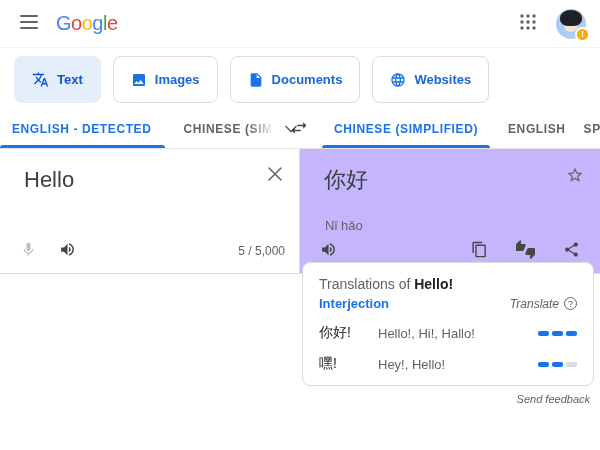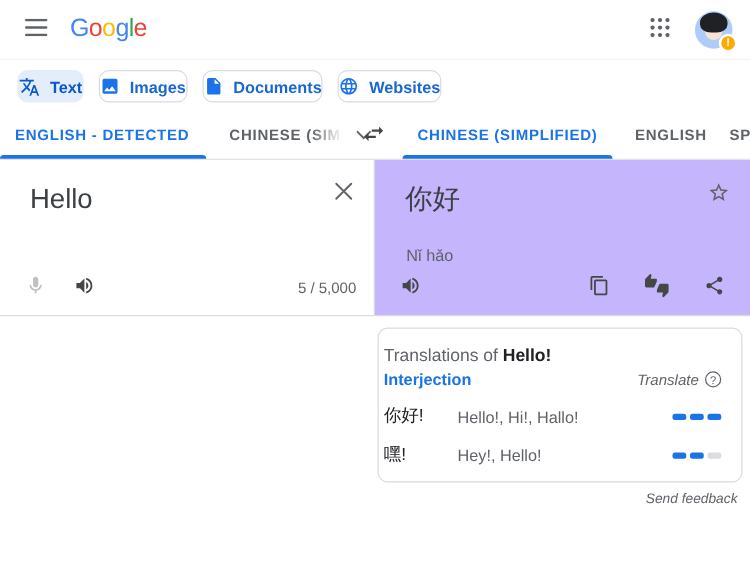--- a/index.html
+++ b/index.html
@@ -16,21 +16,21 @@
   .header-spacer { flex:1; }
   .avatar-wrap { position:relative; width:30px; height:30px; margin-left:16px; cursor:pointer; }
   .avatar { width:30px; height:30px; border-radius:50%; background:#aecbfa; overflow:hidden; position:relative; }
   .avatar .hair { position:absolute; top:1px; left:4px; width:22px; height:16px; background:#202124; border-radius:50% 50% 40% 40%; }
   .avatar .face { position:absolute; top:9px; left:8px; width:14px; height:14px; background:#f8e3d4; border-radius:50%; }
   .avatar .fringe { position:absolute; top:6px; left:6px; width:18px; height:7px; background:#202124; border-radius:0 0 60% 60%; }
   .badge { position:absolute; right:-4px; bottom:-3px; width:15px; height:15px; border-radius:50%; background:#f9ab00; border:2px solid #fff; color:#fff; font-size:9px; font-weight:700; display:flex; align-items:center; justify-content:center; }
 
   
   .mode-tabs { display:flex; gap:12px; padding:8px 0 6px 14px; align-items:center; }
-  .mode { display:inline-flex; align-items:center; gap:8px; height:26px; padding:0 0; border-radius:8px; border:1px solid #dadce0; background:#fff; color:#1967d2; font-size:13px; font-weight:700; font-family:inherit; cursor:pointer;justify-content:center; }
+  .mode { display:inline-flex; align-items:center; gap:8px; height:47px; padding:0 17px; border-radius:8px; border:1px solid #dadce0; background:#fff; color:#1967d2; font-size:13px; font-weight:700; font-family:inherit; cursor:pointer;justify-content:center; }
   .mode.active { background:#e4eefb; border-color:#e4eefb; color:#0b57d0; }
   .mode svg { display:block; }
 
   
   .lang-bar { position:relative; display:flex; height:40px; border-bottom:1px solid #e3e3e3; }
   .lang-left, .lang-right { display:flex; align-items:stretch; width:300px; }
   .lang-right { padding-left:22px; }
   .lang-tab { position:relative; display:flex; align-items:center; font-size:12px; font-weight:700; letter-spacing:0.6px; color:#5f6368; cursor:pointer; white-space:nowrap; }
   .lang-tab.selected { color:#1a73e8; }
   .lang-tab.selected::after { content:""; position:absolute; left:0; right:0; bottom:0; height:3px; background:#1a73e8; border-radius:3px 3px 0 0; }
@@ -55,21 +55,21 @@
   .star-btn { position:absolute; top:13px; right:12px; background:none; border:none; cursor:pointer; padding:4px; }
   .translit { position:absolute; left:25px; top:69px; font-size:13px; color:#5f6368; }
   .panel-toolbar { position:absolute; left:0; right:0; bottom:0; height:44px; display:flex; align-items:center; padding:0 14px; }
   .tool-btn { background:none; border:none; cursor:pointer; padding:6px; display:flex; align-items:center; justify-content:center; border-radius:50%; }
   .tool-btn + .tool-btn { margin-left:10px; }
   .tb-spacer { flex:1; }
   .char-count { font-size:12px; color:#5f6368; }
   .target .panel-toolbar .tool-btn + .tool-btn { margin-left:16px; }
 
   
-  .trans-card { position:absolute; left:302px; top:262px; width:292px; background:#fff; border:1px solid #dadce0; border-radius:8px; padding:13px 16px 12px 4px; }
+  .trans-card { position:absolute; left:302px; top:262px; width:292px; background:#fff; border:1px solid #dadce0; border-radius:8px; padding:13px 16px 12px 16px; }
   .card-title { font-size:14px; color:#5f6368; }
   .card-title b { color:#202124; font-weight:700; }
   .defs-row { display:flex; align-items:center; margin-top:4px; }
   .pos { font-size:13px; font-weight:700; color:#1a73e8; cursor:pointer; }
   .freq { margin-left:auto; display:flex; align-items:center; gap:5px; font-size:12px; font-style:italic; color:#5f6368; }
   .help-circle { width:13px; height:13px; border:1px solid #5f6368; border-radius:50%; font-size:9px; font-style:normal; display:flex; align-items:center; justify-content:center; color:#5f6368; cursor:pointer; }
   .t-row { display:flex; align-items:center; margin-top:13px; cursor:pointer; }
   .term { width:47px; font-size:14px; color:#202124; flex:none; }
   .gloss { font-size:13px; color:#5f6368;margin-left:12px; }
   .bars { margin-left:auto; display:flex; gap:3px; }

